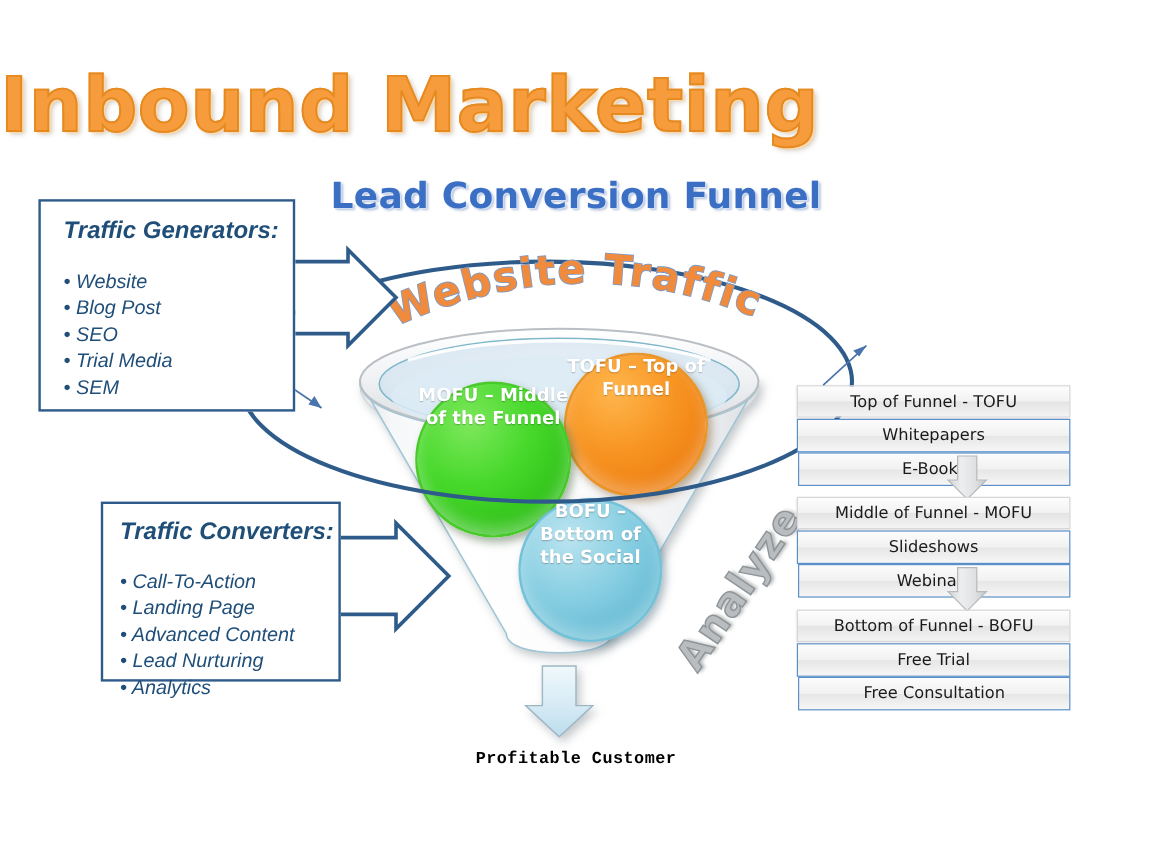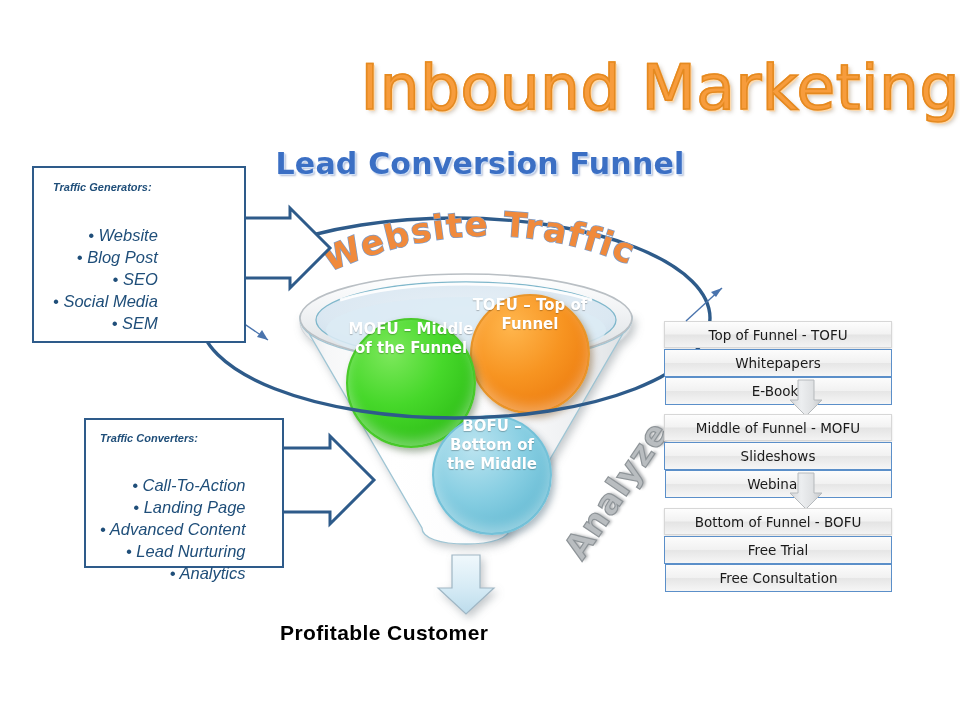--- a/index.html
+++ b/index.html
@@ -17,23 +17,23 @@
     background: #ffffff;
     overflow: hidden;
   }
 
   
   #main-title {
     position: absolute;
     left: 0;
     top: 56px;
     width: 960px;
-    text-align: right;
+    text-align: left;
     font-size: 63px;
-    font-weight: normal;
+    font-weight: bold;
     letter-spacing: 0.5px;
     color: #F79C3C;
     -webkit-text-stroke: 1.6px #E58A20;
     text-shadow:
        2px 2px 0 #fcd9ad,
        3px 3px 4px rgba(120,90,50,0.35);
     font-family: "DejaVu Sans", sans-serif;
     line-height: 1;
   }
   #main-title .tl-inner {
@@ -60,28 +60,27 @@
     position: absolute;
     border: 2.5px solid #2E5B8A;
     background: #ffffff;
     box-sizing: border-box;
     z-index: 30;
   }
   .info-title {
     font-style: italic;
     font-weight: bold;
     color: #1F4E79;
-    font-size: 11px;
+    font-size: 20px;
     font-family: "Liberation Sans", sans-serif;
   }
   .info-list {
     margin: 0;
     padding: 0;
     list-style: none;
-    text-align: right;
   }
   .info-list li {
     font-style: italic;
     color: #1F4E79;
     font-size: 16.5px;
     line-height: 22px;
     font-family: "Liberation Sans", sans-serif;
     white-space: nowrap;
   }
   .info-list li::before {
@@ -223,25 +222,25 @@
   }
   #gray-arrow-1 { left: 788px; top: 379px; }
   #gray-arrow-2 { left: 788px; top: 472px; }
 
   
   #bottom-caption {
     position: absolute;
     left: 280px;
     top: 618px;
     width: 400px;
-    text-align: left;
-    font-size: 21px;
+    text-align: center;
+    font-size: 14px;
     font-weight: bold;
     color: #000000;
-    font-family: Liberation Sans, sans-serif;
+    font-family: Liberation Mono, monospace;
     line-height: 30px;
     letter-spacing: 0.4px;
   }
 
   .svg-layer {
     position: absolute;
     left: 0; top: 0;
     width: 960px; height: 720px;
     pointer-events: none;
   }
@@ -321,21 +320,21 @@
     </g>
   </svg>
 
   <div class="bubble" id="bubble-mofu">
     <span>MOFU – Middle of the Funnel</span>
   </div>
   <div class="bubble" id="bubble-tofu">
     <span>TOFU – Top of Funnel</span>
   </div>
   <div class="bubble" id="bubble-bofu">
-    <span>BOFU – Bottom of the Middle</span>
+    <span>BOFU – Bottom of the Social</span>
   </div>
 
   <svg id="website-traffic-wrap" viewBox="0 0 350 90">
     <defs>
       <path id="wtArc" d="M 8,72 Q 175,-12 342,64" fill="none"></path>
     </defs>
     <text>
       <textPath href="#wtArc" startOffset="50%" text-anchor="middle">
         <tspan id="wt-span">Website Traffic</tspan>
       </textPath>
@@ -347,21 +346,21 @@
   </svg>
 
   <div id="analyze-text">Analyze</div>
 
   <div class="info-box" id="box-generators">
     <div class="info-title">Traffic Generators:</div>
     <ul class="info-list">
       <li>Website</li>
       <li>Blog Post</li>
       <li>SEO</li>
-      <li>Social Media</li>
+      <li>Trial Media</li>
       <li>SEM</li>
     </ul>
   </div>
 
   <div class="info-box" id="box-converters">
     <div class="info-title">Traffic Converters:</div>
     <ul class="info-list">
       <li>Call-To-Action</li>
       <li>Landing Page</li>
       <li>Advanced Content</li>

